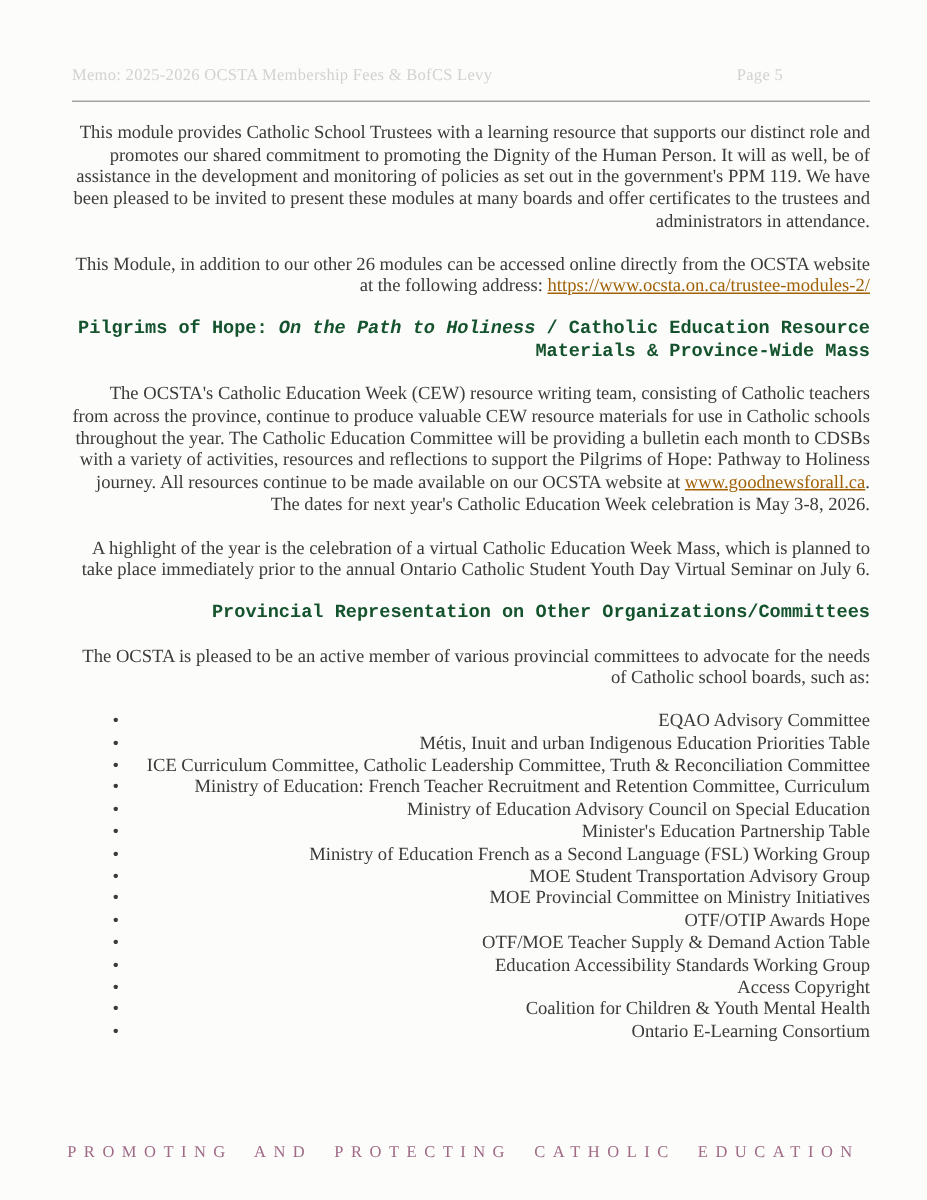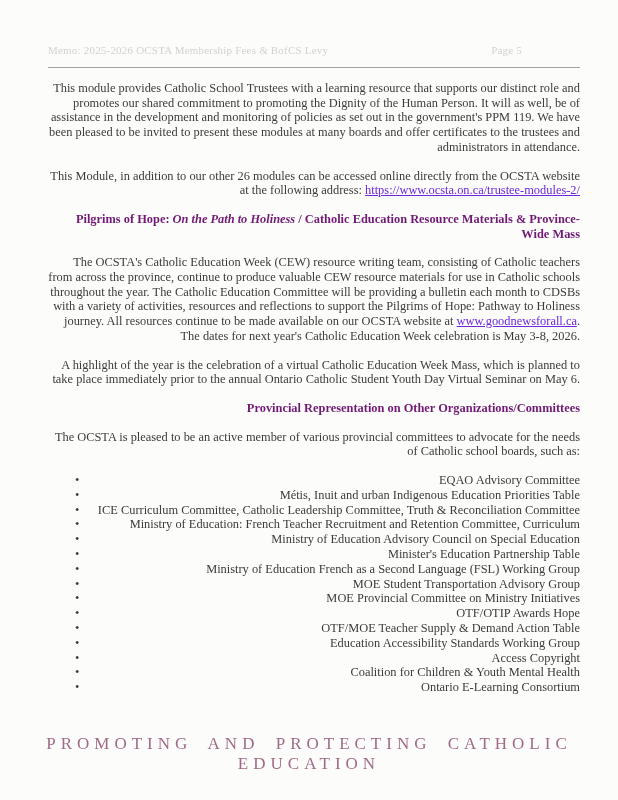--- a/index.html
+++ b/index.html
@@ -25,39 +25,39 @@
   }
   .rule{
     border:0;border-top:1px solid #a3a3a3;
     margin:11px 0 0 0;height:0;background:none;
   }
   .content{
     margin-top:13px;
     font-size:12.4px;line-height:14.7px;
   }
   .content p{margin:0 0 14px 0;}
-  .h-bold{font-weight:bold;color:#701a75;margin:0;}
+  .h-bold{font-weight:bold;color:#14532d;margin:0;font-family:Liberation Mono, monospace;}
   .h-bold .ital{font-style:italic;}
-  a.doclink{color:#6d28d9;text-decoration:underline;cursor:pointer;}
+  a.doclink{color:#a16207;text-decoration:underline;cursor:pointer;}
   ul.committees{
     list-style:none;margin:14px 0 0 0;padding:0 0 0 27px;
   }
   ul.committees li{
     position:relative;padding-left:19px;margin:0;
     line-height:14.8px;
   }
   ul.committees li::before{
     content:"\2022";
     position:absolute;left:0;top:0;
     font-size:12.4px;color:#3b3b3b;
   }
   .doc-footer{
     position:absolute;left:0;right:0;bottom:26px;
     text-align:center;
-    font-size:17px;
+    font-size:11px;
     letter-spacing:5px;
     word-spacing:7px;
     color:#a06a86;
     filter:blur(0.3px);
   }
   .heading-block{margin:0 0 0 0;}
 </style>
 </head>
 <body>
 
@@ -74,21 +74,21 @@
     <div class="content">
 
       <p>This module provides Catholic School Trustees with a learning resource that supports our distinct role and promotes our shared commitment to promoting the Dignity of the Human Person. It will as well, be of assistance in the development and monitoring of policies as set out in the government's PPM 119. We have been pleased to be invited to present these modules at many boards and offer certificates to the trustees and administrators in attendance.</p>
 
       <p><span>This Module, in addition to our other 26 modules can be accessed online directly from the OCSTA website at the following address: </span><a class="doclink">https://www.ocsta.on.ca/trustee-modules-2/</a></p>
 
       <p class="h-bold heading-block"><span>Pilgrims of Hope: </span><span class="ital">On the Path to Holiness</span><span> / Catholic Education Resource Materials &amp; Province-Wide Mass</span></p>
 
       <p><span>The OCSTA's Catholic Education Week (CEW) resource writing team, consisting of Catholic teachers from across the province, continue to produce valuable CEW resource materials for use in Catholic schools throughout the year.  The Catholic Education Committee will be providing a bulletin each month to CDSBs with a variety of activities, resources and reflections to support the Pilgrims of Hope: Pathway to Holiness journey. All resources continue to be made available on our OCSTA website at </span><a class="doclink">www.goodnewsforall.ca</a><span>.  The dates for next year's Catholic Education Week celebration is May 3-8, 2026.</span></p>
 
-      <p>A highlight of the year is the celebration of a virtual Catholic Education Week Mass, which is planned to take place immediately prior to the annual Ontario Catholic Student Youth Day Virtual Seminar on May 6.</p>
+      <p>A highlight of the year is the celebration of a virtual Catholic Education Week Mass, which is planned to take place immediately prior to the annual Ontario Catholic Student Youth Day Virtual Seminar on July 6.</p>
 
       <p class="h-bold heading-block">Provincial Representation on Other Organizations/Committees</p>
 
       <p style="margin-bottom:0;">The OCSTA is pleased to be an active member of various provincial committees to advocate for the needs of Catholic school boards, such as:</p>
 
       <ul class="committees">
           <li>EQAO Advisory Committee</li>
           <li>Métis, Inuit and urban Indigenous Education Priorities Table</li>
           <li>ICE Curriculum Committee, Catholic Leadership Committee, Truth &amp; Reconciliation Committee</li>
           <li>Ministry of Education: French Teacher Recruitment and Retention Committee, Curriculum</li>

